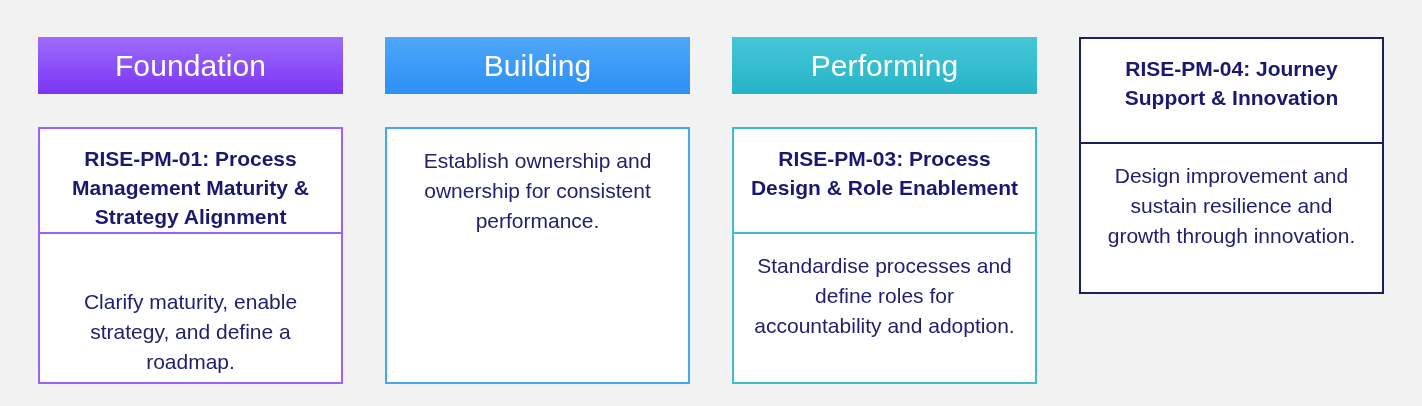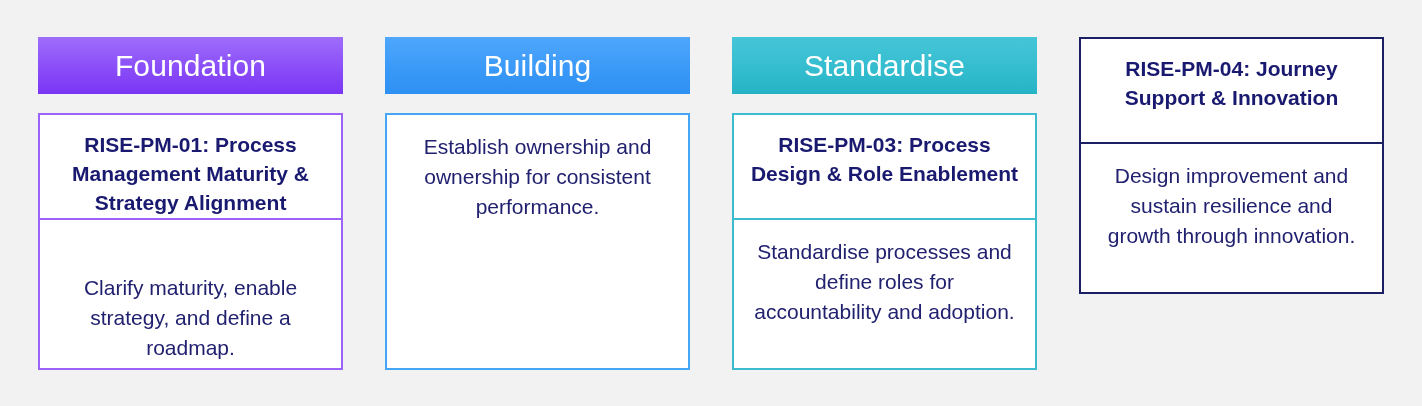--- a/index.html
+++ b/index.html
@@ -36,21 +36,21 @@
     align-items: stretch;
   }
 
   
   .stage-header {
     height: 57px;
     display: flex;
     align-items: center;
     justify-content: center;
     box-sizing: border-box;
-    margin-bottom: 19px;
+    margin-bottom: 33px;
   }
   .stage-header-label {
     color: #ffffff;
     font-size: 30px;
     font-weight: 400;
     line-height: 1;
     letter-spacing: 0.1px;
     white-space: nowrap;
   }
 
@@ -138,21 +138,21 @@
     </div>
     <div class="card">
       <div class="card-body-zone">
         <p class="card-text">Establish ownership and ownership for consistent performance.</p>
       </div>
     </div>
   </div>
 
   <div class="column stage-3">
     <div class="stage-header">
-      <span class="stage-header-label">Standardise</span>
+      <span class="stage-header-label">Performing</span>
     </div>
     <div class="card">
       <div class="card-title-zone">
         <p class="card-title">RISE-PM-03: Process Design &amp; Role Enablement</p>
       </div>
       <div class="card-body-zone">
         <p class="card-text">Standardise processes and define roles for accountability and adoption.</p>
       </div>
     </div>
   </div>

